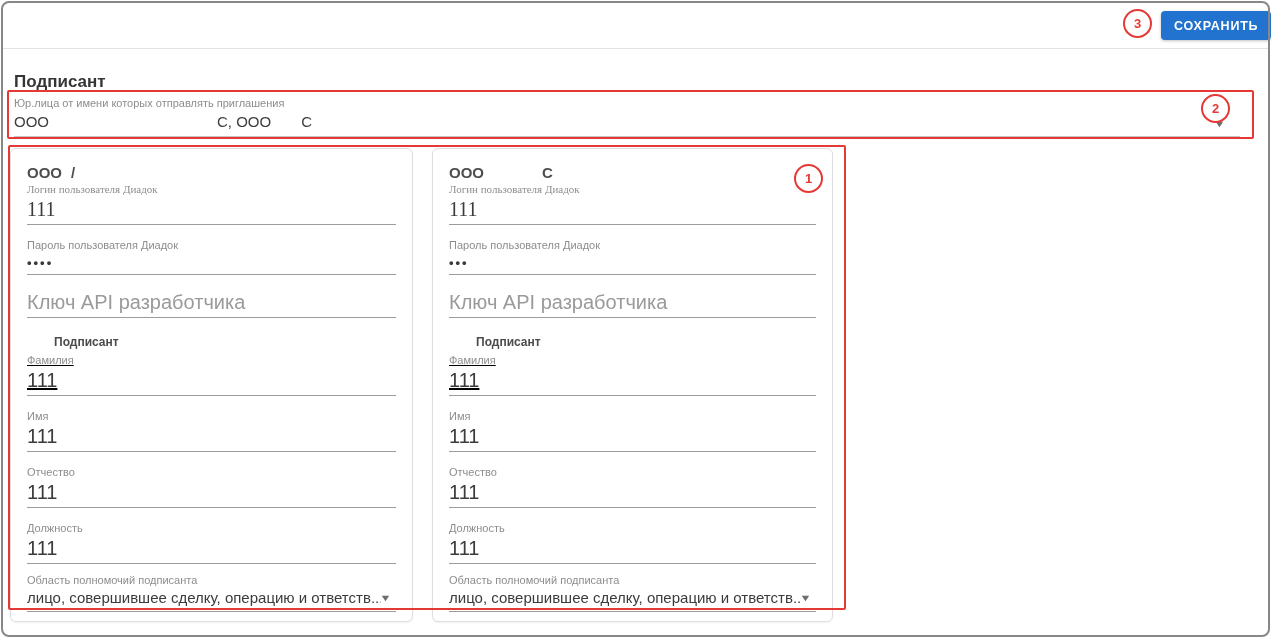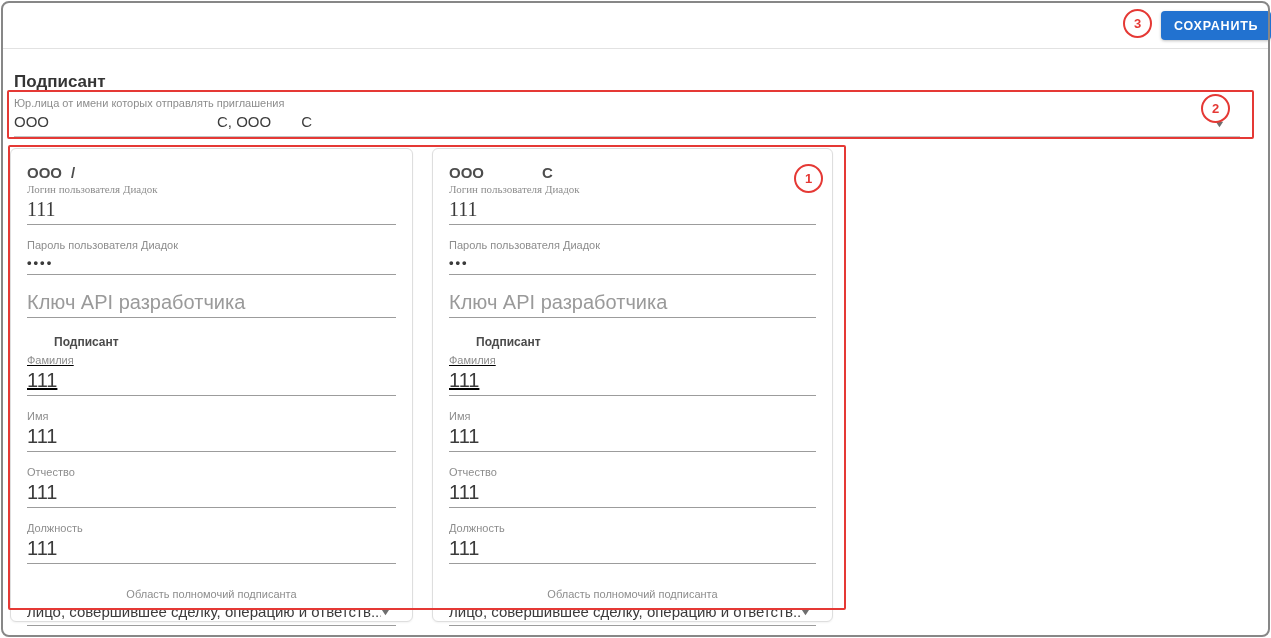--- a/index.html
+++ b/index.html
@@ -52,21 +52,21 @@
     padding:13px 16px;box-shadow:0 1px 2px rgba(0,0,0,.05);
   }
   .card-title{
     display:flex;font-size:15px;font-weight:600;color:#4d4d4d;
     margin:2px 0 2px;line-height:17px;
   }
   .fld{margin-top:14px;}
   .fld.first{margin-top:0;font-family:Liberation Serif, serif;}
   .fld.tight{margin-top:4px;text-decoration:underline;}
   .fld.api{}
-  .fld.mt-lg{margin-top:24px;text-align:center;}
+  .fld.mt-lg{margin-top:10px;}
   .fvalue{
     display:block;width:100%;box-sizing:border-box;
     border:none;outline:none;border-bottom:1px solid #9c9c9c;
     font-family:inherit;font-size:20px;line-height:17px;color:#3b3b3b;
     padding:2px 0 3px;background:transparent;
   }
   .fvalue::placeholder{color:#9a9a9a;opacity:1;}
   .fvalue.pw{font-size:13px;line-height:15px;font-weight:700;letter-spacing:2px;padding:3px 0 4px;}
   .signer{margin-top:16px;font-size:12px;line-height:16px;font-weight:700;color:#4b4b4b;padding-left:27px;}
   .selrow{

